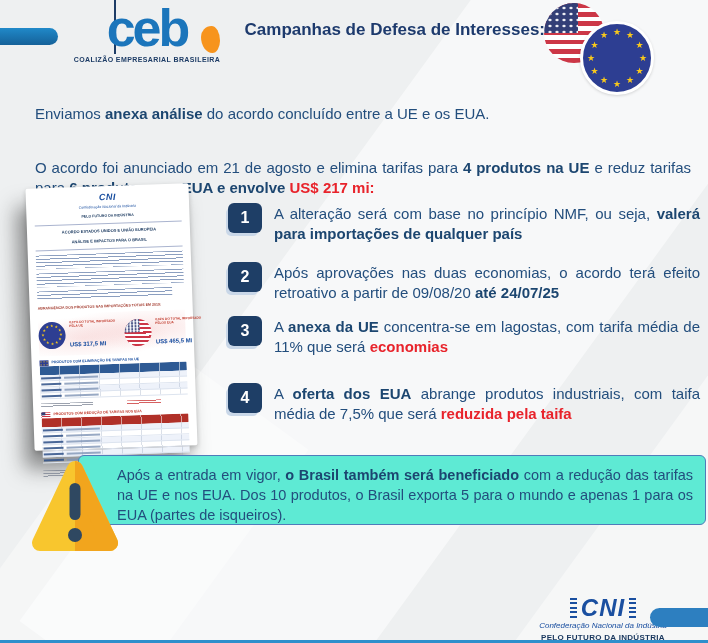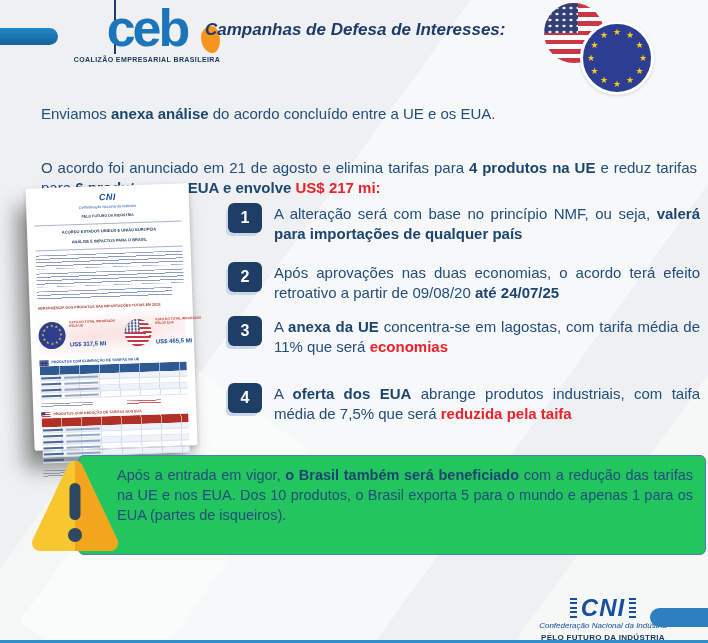--- a/index.html
+++ b/index.html
@@ -17,35 +17,35 @@
 
   
   .top-line { left:114px; top:0; width:2px; height:54px; background:#1d3c66; }
   .left-pill { left:0; top:28px; width:58px; height:17px; border-radius:0 9px 9px 0;
                background:linear-gradient(180deg,#2089c9,#156199); }
   .brand { left:70px; top:4px; width:154px; text-align:center; }
   .brand-name { font-size:52px; line-height:.95; font-weight:bold; color:#1b75bb; letter-spacing:-3px; position:relative; display:inline-block; }
   .brand-map { position:absolute; right:4px; top:22px; width:19px; height:27px; background:#f7941d;
                border-radius:55% 45% 40% 60%/40% 55% 45% 60%; }
   .brand-tagline { font-size:7px; font-weight:bold; letter-spacing:.4px; color:#1d3c66; margin-top:3px; }
-  .main-title { left:205px; top:20px; width:340px; text-align:left;font-style:italic; }
+  .main-title { left:205px; top:20px; width:340px; text-align:right; }
   .main-title .l1 { font-size:17px; font-weight:bold; color:#1d3a6d; }
   .main-title .l2 { font-size:17px; font-weight:bold; color:#e8112d; margin-top:9px; }
 
   .us-flag { left:544px; top:3px; width:60px; height:60px; border-radius:50%; overflow:hidden;
              background:repeating-linear-gradient(180deg,#cc3747 0 4.6px,#fff 4.6px 9.2px); z-index:2;}
   .us-canton { position:absolute; left:0; top:0; width:56%; height:50%; background:#333f77;
                background-image:radial-gradient(circle,#fff 1px,transparent 1.7px); background-size:7px 6px; background-position:2.5px 2px; }
   .eu-flag { left:580px; top:21px; width:74px; height:74px; border-radius:50%; background:#2d3e92;
              border:3px solid #fff; z-index:3; box-shadow:0 1px 3px rgba(0,0,0,.15); }
   .eu-stars { position:absolute; inset:0; }
   .eu-stars span { line-height:1; }
 
   
-  .intro { left:41px; top:104px; width:656px; font-size:15px; line-height:1.38; color:#234e7d; }
+  .intro { left:35px; top:104px; width:656px; font-size:15px; line-height:1.38; color:#234e7d; }
   .intro p + p { margin-top:33px; text-align:justify; }
   .sg-b { font-weight:bold; color:#1c4670; }
   .sg-r { font-weight:bold; color:#e8232b; }
 
   
   .item { display:flex; gap:12px; width:472px; left:228px; }
   .item .badge { flex:none; width:34px; height:30px; border-radius:6px; background:#1e3e66; color:#fff;
                  font-size:16px; font-weight:bold; display:flex; align-items:center; justify-content:center;
                  box-shadow:-3px 4px 0 -1px #c9d7e8; }
   .item .txt { font-size:15px; line-height:1.32; color:#234e7d; text-align:justify; padding-top:1px; }
@@ -97,21 +97,21 @@
   .t-note { display:flex; align-items:center; gap:6px; height:9px; margin:1px 0; }
   .t-note .gray { width:52px; height:4px; background:repeating-linear-gradient(180deg, rgba(90,100,120,.6) 0 1px, transparent 1px 2.4px); }
   .t-note .red  { width:34px; height:4px; margin:0 auto; background:repeating-linear-gradient(180deg, rgba(200,45,45,.75) 0 1px, transparent 1px 2.4px); }
   .t-bottom { display:flex; align-items:flex-end; margin-top:1px; }
   .t-bottom .gray { width:48px; height:7px; background:repeating-linear-gradient(180deg, rgba(90,100,120,.55) 0 1px, transparent 1px 2.6px); }
   .t-bottom .red { width:36px; height:7px; margin:0 4px; background:repeating-linear-gradient(180deg, rgba(200,45,45,.7) 0 1px, transparent 1px 2.6px); }
   .t-ceb { margin-left:auto; font-size:13px; font-weight:bold; color:#1b75bb; letter-spacing:-1px; line-height:1; position:relative; }
   .t-ceb::after { content:""; position:absolute; right:0px; top:3px; width:5px; height:7px; background:#f7941d; border-radius:50% 50% 45% 55%; }
 
   
-  .warn-box { left:78px; top:455px; width:628px; height:100px; background:#22c55e; border:1.5px solid #4f7cba;
+  .warn-box { left:78px; top:455px; width:628px; height:70px; background:#5eead4; border:1.5px solid #4f7cba;
               border-radius:6px; padding:9px 12px 0 38px; font-size:14.5px; line-height:1.38; color:#234e7d; text-align:justify; }
   .warn-tri { left:29px; top:458px; width:92px; height:98px; z-index:4; }
 
   
   .cta { left:50%; transform:translateX(-50%); top:584px; width:390px; height:35px; background:#1e3e66;
          border:1px solid #16304f; border-radius:9px; color:#fff; font-size:15px; font-weight:bold;
          display:flex; align-items:center; justify-content:center; cursor:pointer;
          box-shadow:0 4px 6px rgba(0,0,0,.3); letter-spacing:.2px; }
 
   

